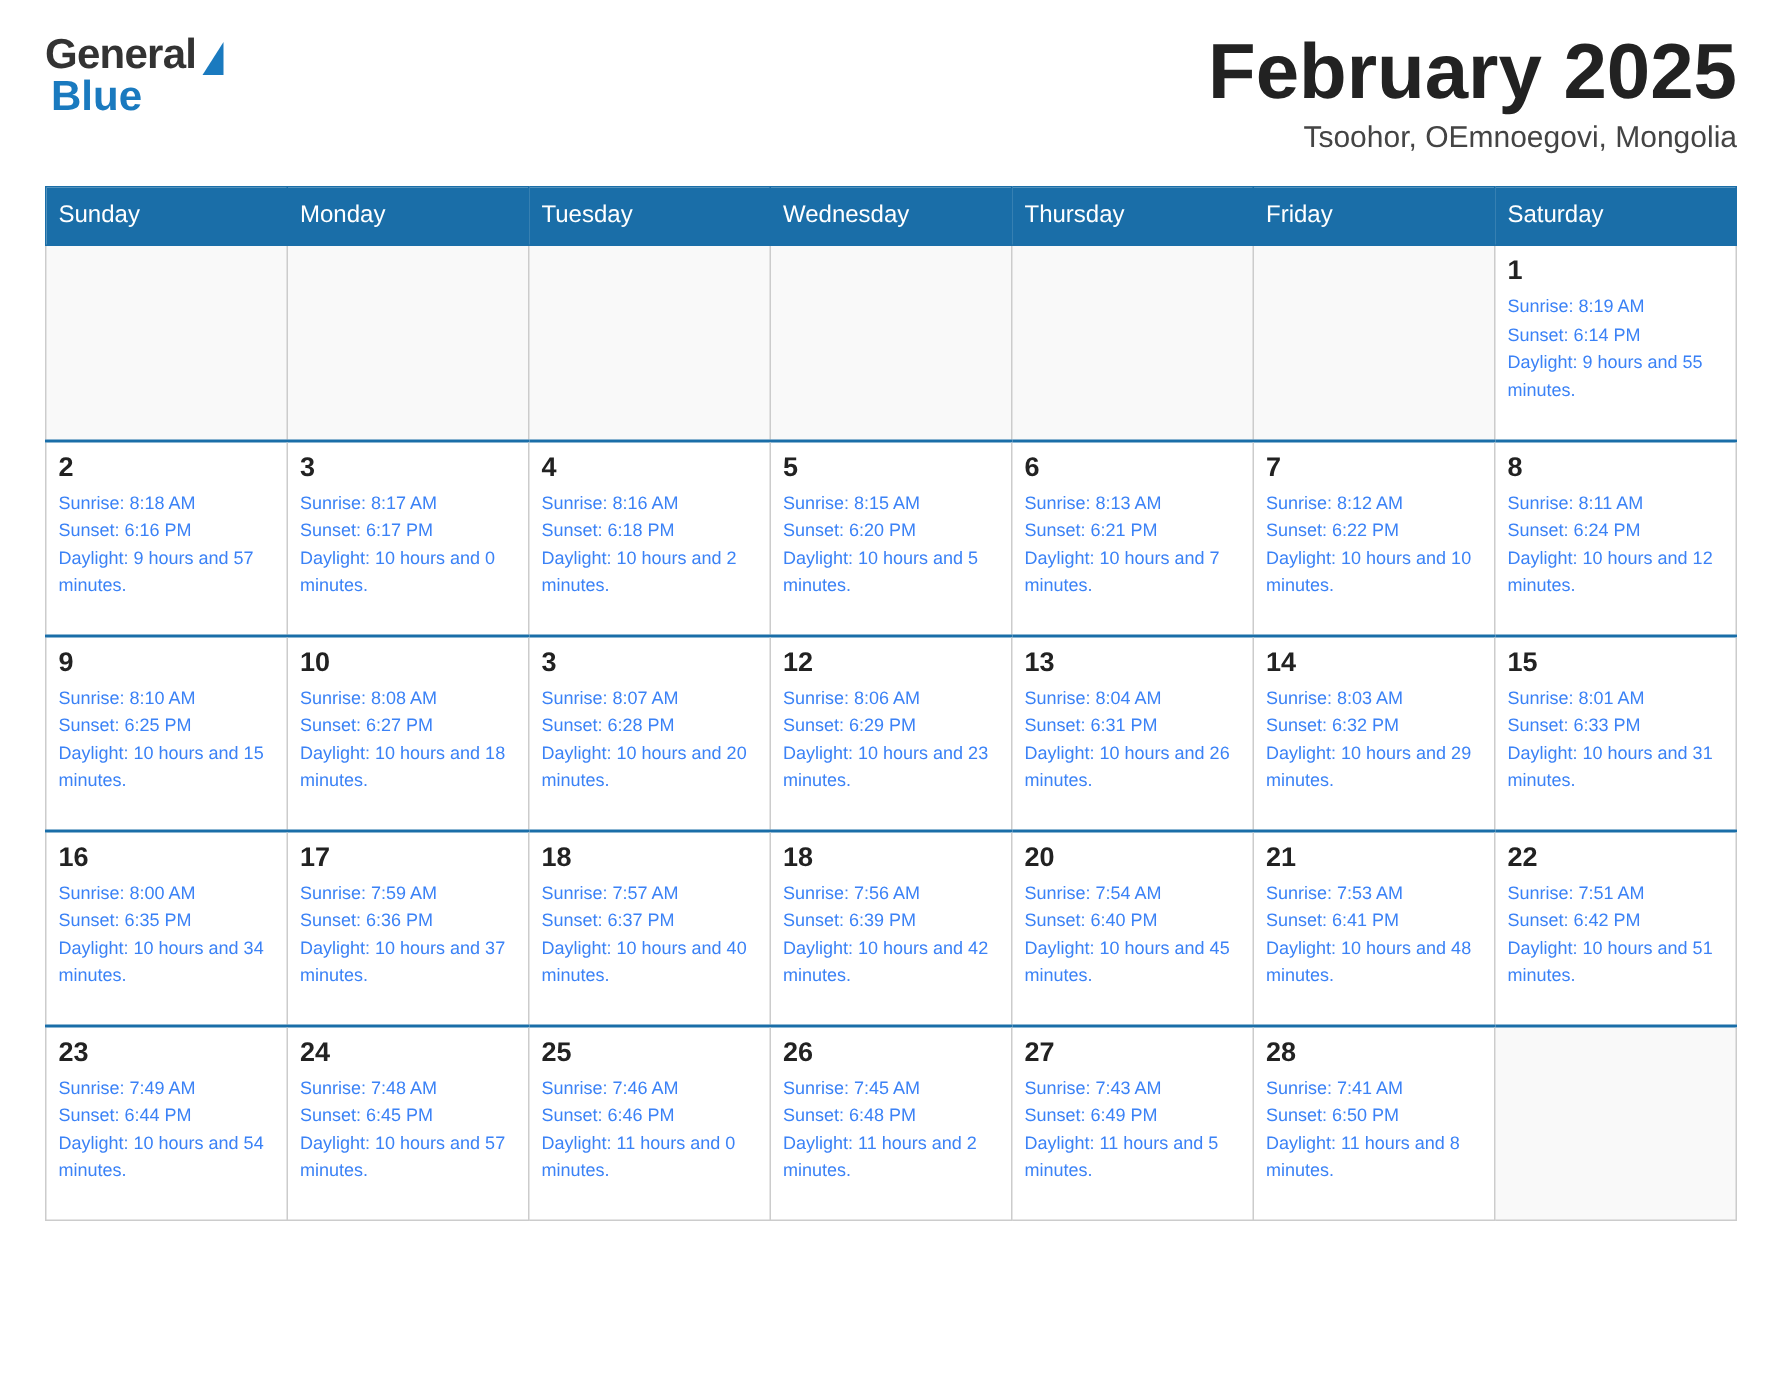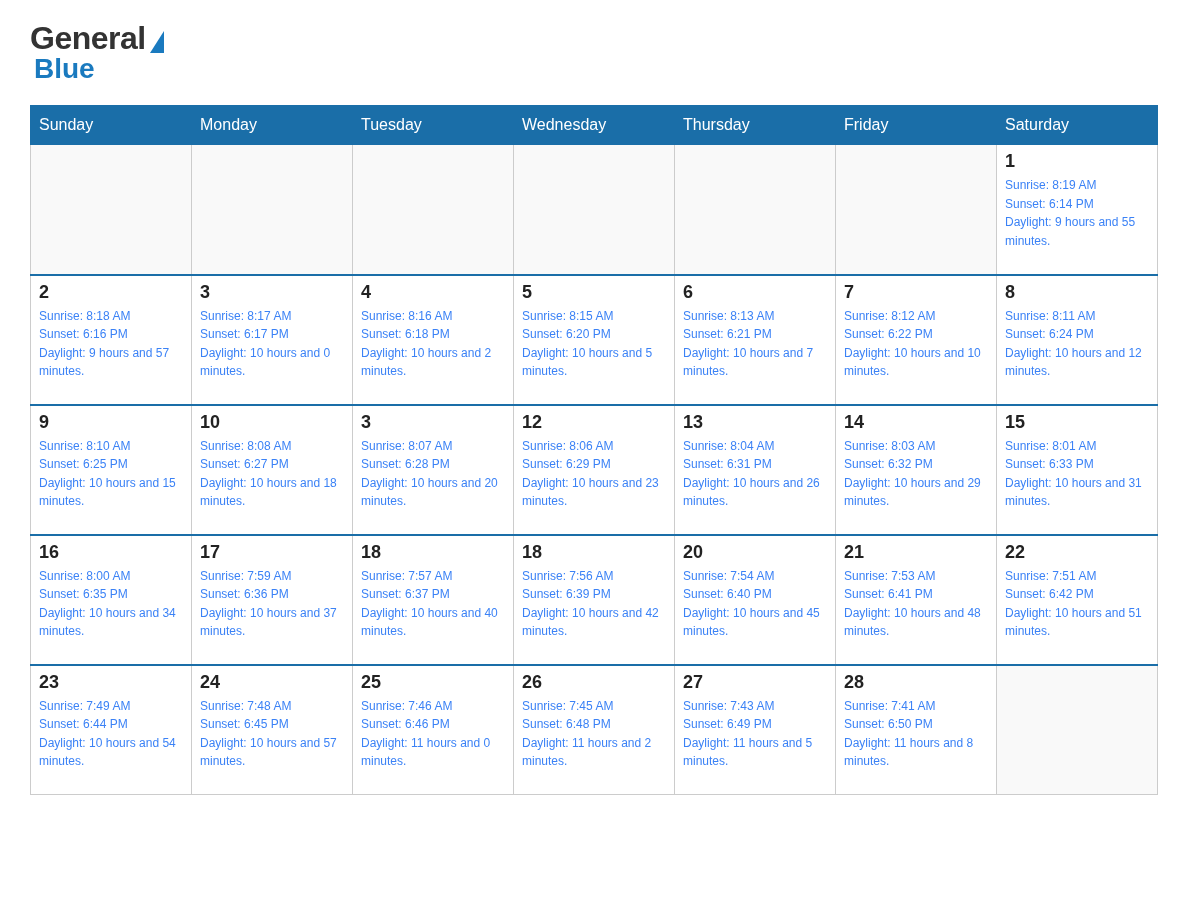--- a/index.html
+++ b/index.html
@@ -20,21 +20,21 @@
       display: flex;
       flex-direction: column;
       align-items: flex-start;
     }
     .logo-top {
       display: flex;
       align-items: center;
       gap: 2px;
     }
     .logo-general {
-      font-size: 32px;
+      font-size: 28px;
       font-weight: bold;
       color: #333;
       letter-spacing: -0.5px;
     }
     .logo-triangle {
       width: 0;
       height: 0;
       border-left: 14px solid transparent;
       border-bottom: 22px solid #1a7abf;
       margin-left: 2px;
@@ -105,20 +105,24 @@
 </head>
 <body>
 
 <div class="header">
   <div class="logo">
     <div class="logo-top">
       <span class="logo-general">General</span>
       <div class="logo-triangle"></div>
     </div>
     <span class="logo-blue">Blue</span>
+  </div>
+  <div class="title-area">
+    <div class="month-title">February 2025</div>
+    <div class="location">Tsoohor, OEmnoegovi, Mongolia</div>
   </div>
 </div>
 
 <table class="calendar">
   <thead>
     <tr>
     <th>Sunday</th>
         <th>Monday</th>
         <th>Tuesday</th>
         <th>Wednesday</th>

